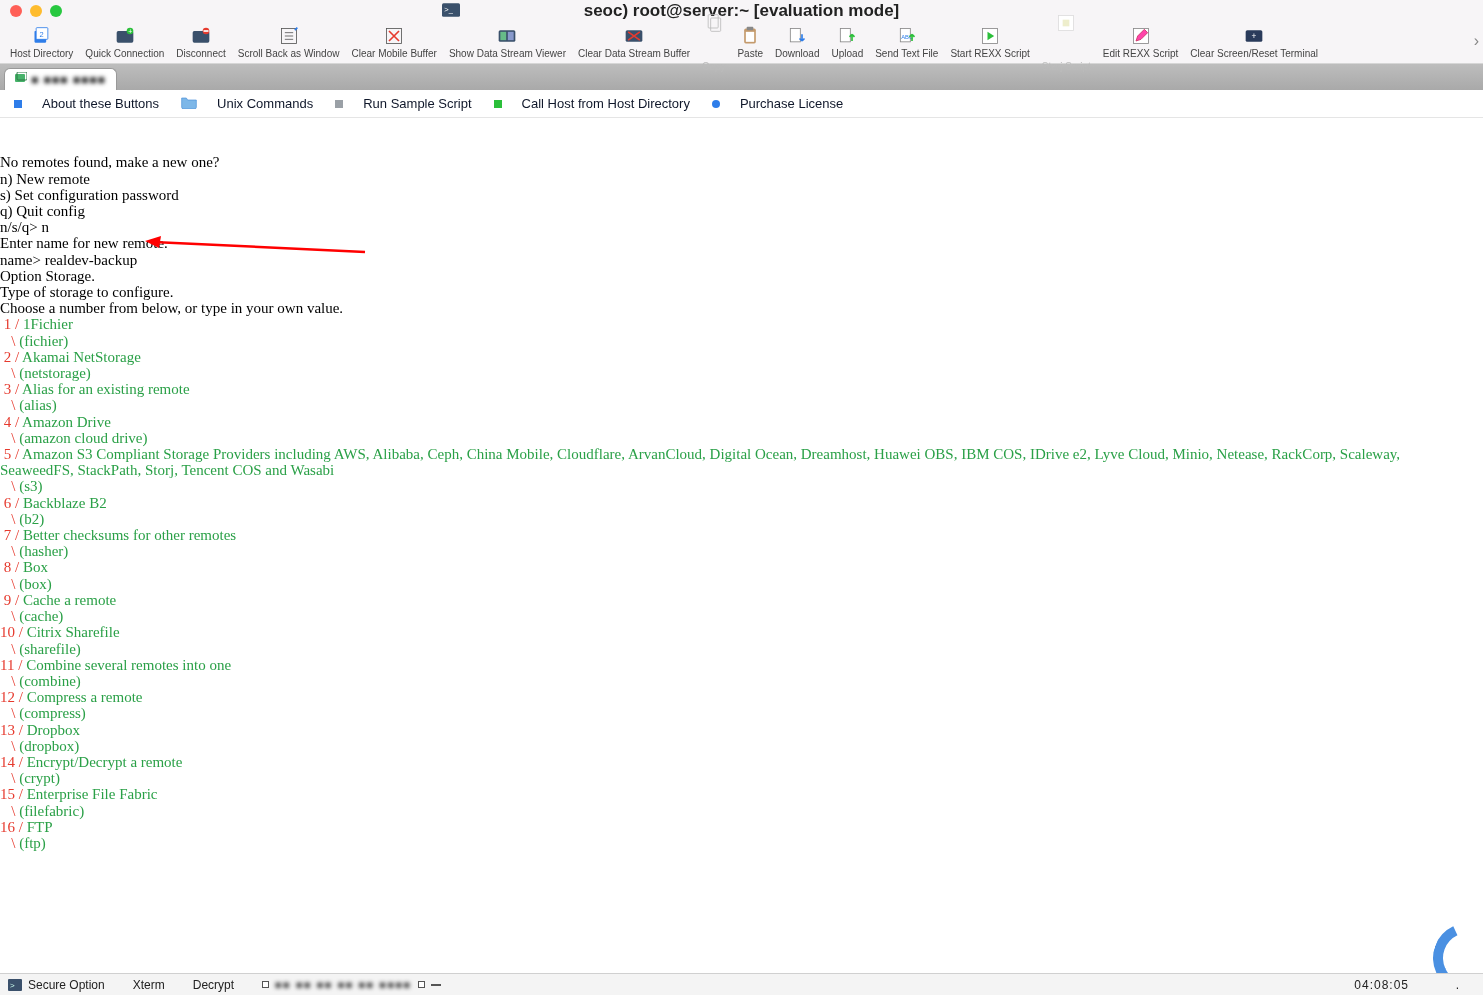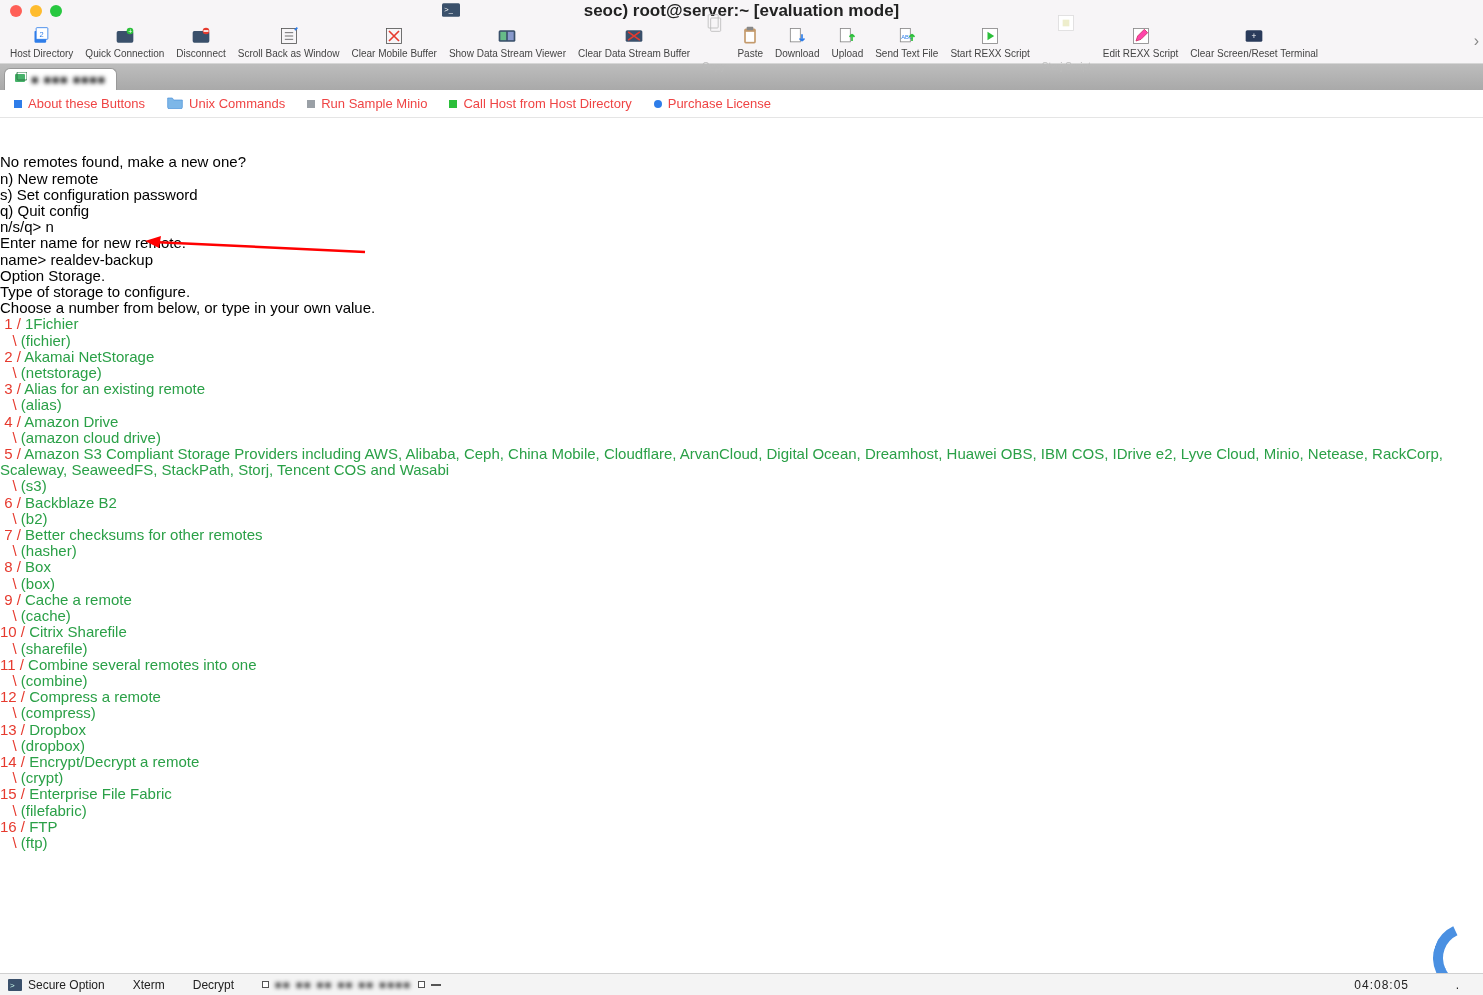--- a/index.html
+++ b/index.html
@@ -25,30 +25,30 @@
   .tool .lbl.disabled { color: #bbb; margin-top: 28px; }
   .toolbar-more { position: absolute; right: 4px; top: 10px; color: #888; font-size: 16px; }
 
   
   .tabstrip { height: 26px; width: 100%; background: linear-gradient(#bdbdbd, #a9a9a9); display: flex; align-items: flex-end; }
   .tab { height: 22px; background: #fff; border-top-left-radius: 6px; border-top-right-radius: 6px; display: flex; align-items: center; padding: 0 10px; margin-left: 4px; border: 1px solid #999; border-bottom: none; font-size: 12px; color: #222; gap: 4px; }
   .tab .blurred { filter: blur(2px); letter-spacing: 1px; font-weight: 700; }
 
   
   .quickbar { height: 28px; width: 100%; background: #fff; border-bottom: 1px solid #e5e5e5; display: flex; align-items: center; gap: 22px; padding-left: 14px; }
-  .qb { display: flex; align-items: center; gap: 6px; font-size: 13px; color: #ef4444; cursor: pointer; }
+  .qb { display: flex; align-items: center; gap: 20px; font-size: 13px; color: #0f172a; cursor: pointer; }
   .sq { width: 8px; height: 8px; display: inline-block; }
   .sq.blue { background: #2e7de9; }
   .sq.grey { background: #9aa0a6; }
   .sq.green { background: #2bbf3a; }
   .sq.bluefill { background: #2e7de9; border-radius: 50%; }
   .folder-ico svg { width: 16px; height: 14px; }
 
   
-  .term { width: 100%; background: #fff; font-family: Liberation Sans, sans-serif; font-size: 15px; line-height: 16.2px; padding: 4px 8px 0 0; white-space: pre; color: #000; position: relative; overflow: hidden; height: calc(995px - 22px - 42px - 26px - 28px - 22px); }
+  .term { width: 100%; background: #fff; font-family: Liberation Serif, serif; font-size: 15px; line-height: 16.2px; padding: 4px 8px 0 0; white-space: pre; color: #000; position: relative; overflow: hidden; height: calc(995px - 22px - 42px - 26px - 28px - 22px); }
   .c-red { color: #e63a2e; }
   .c-green { color: #2aa047; }
   .arrow { position: absolute; pointer-events: none; }
 
   
   .statusbar { height: 22px; width: 100%; border-top: 1px solid #d0d0d0; background: #f4f4f4; display: flex; align-items: center; font-size: 12px; color: #222; padding: 0 8px; position: relative; }
   .statusbar .seg { margin-right: 28px; display: flex; align-items: center; gap: 6px; }
   .statusbar .time { position: absolute; right: 74px; letter-spacing: 1px; }
   .statusbar .dotend { position: absolute; right: 24px; }
   .minisvg { width: 14px; height: 12px; }
@@ -251,21 +251,21 @@
       <span>About these Buttons</span>
     </div>
   <div class="qb">
     <span class="folder-ico"><svg viewBox="0 0 24 20">
           <path d="M1 4h7l2 3h13v11a2 2 0 0 1-2 2H3a2 2 0 0 1-2-2V4z" fill="#7db7e8" stroke="#4a90d9"></path>
         </svg></span>
     <span>Unix Commands</span>
   </div>
   <div class="qb">
       <span class="sq grey"></span>
-      <span>Run Sample Minio</span>
+      <span>Run Sample Script</span>
     </div>
   <div class="qb">
       <span class="sq green"></span>
       <span>Call Host from Host Directory</span>
     </div>
   <div class="qb">
       <span class="sq bluefill"></span>
       <span>Purchase License</span>
     </div>
 </div>

